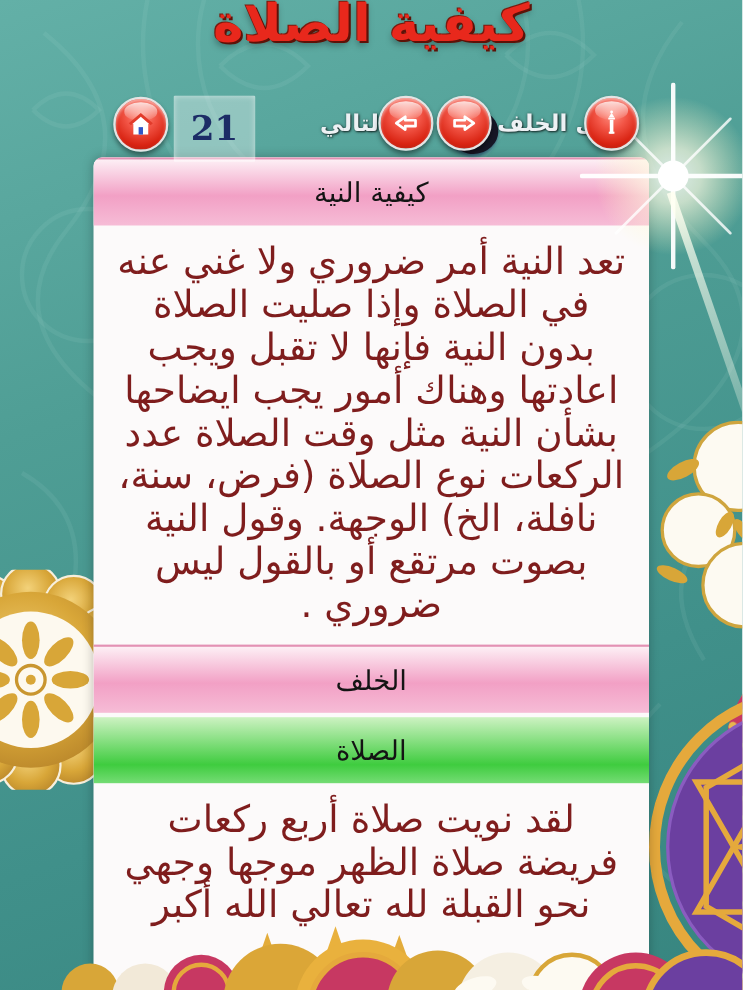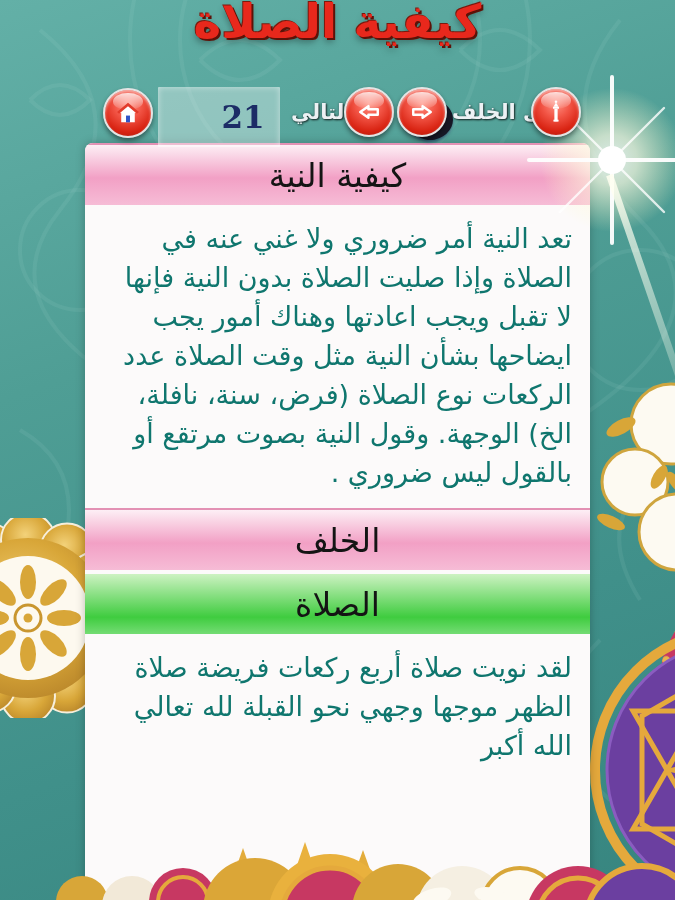--- a/index.html
+++ b/index.html
@@ -22,36 +22,36 @@
   .btn-round{position:absolute;width:46px;height:46px;border-radius:50%;cursor:pointer;
     background:radial-gradient(circle at 50% 32%,#ff9183 0%,#f25546 35%,#d92413 70%,#a31407 100%);
     border:2px solid #e4e4e4;box-shadow:0 3px 5px rgba(0,0,0,.45),inset 0 2px 3px rgba(255,255,255,.55);
     display:flex;align-items:center;justify-content:center;}
   .btn-round::before{content:"";position:absolute;left:18%;top:7%;width:64%;height:36%;border-radius:50%;
     background:linear-gradient(rgba(255,255,255,.8),rgba(255,255,255,.05));}
   .btn-round svg{width:28px;height:28px;position:relative;}
   .page-badge{position:absolute;left:158px;top:2px;width:74px;height:60px;border-radius:1px;
     background:rgba(255,255,255,.34);box-shadow:inset 0 0 6px rgba(255,255,255,.5);
     display:flex;align-items:center;justify-content:center;
-    font-family:"DejaVu Serif",serif;font-weight:bold;font-size:31px;color:#1c2c66;padding-left:48px;}
+    font-family:"DejaVu Serif",serif;font-weight:bold;font-size:31px;color:#1c2c66;}
   .nav-label{position:absolute;top:15px;font-size:21px;font-weight:bold;color:#edf1f4;
     text-shadow:1px 1px 2px rgba(0,0,0,.7),0 0 3px rgba(0,0,0,.35);}
   .wing{position:absolute;left:410px;top:14px;width:42px;height:42px;background:#171726;
     border-radius:12% 55% 70% 25%;transform:rotate(35deg);box-shadow:1px 2px 3px rgba(20,30,80,.5);}
   
   .card{position:absolute;left:85px;top:143px;width:505px;height:757px;z-index:2;
     background:#fcfafa;border-radius:8px 8px 0 0;box-shadow:0 0 10px rgba(0,0,0,.25);
     overflow:hidden;}
   .band{height:60px;margin:0 0 4px 0;display:flex;align-items:center;justify-content:center;
-    font-size:33px;color:#141414;}
+    font-size:25px;color:#141414;}
   .band.pink{background:linear-gradient(180deg,#fdeff5 0%,#f2a0c5 55%,#f6bcd6 100%);
     border-top:2px solid #e391b4;}
   .band.green{background:linear-gradient(180deg,#cdf2c2 0%,#3fcc3f 72%,#74dc74 100%);}
-  .body-text{margin:0;padding:10px 18px 16px 18px;font-size:27px;line-height:39px;
-    text-align:right;color:#0f766e;}
+  .body-text{margin:0;padding:10px 18px 16px 18px;font-size:34px;line-height:39px;
+    text-align:center;color:#7f1d1d;}
   
   .rosette{position:absolute;left:-72px;top:518px;z-index:1;}
   .floral-right{position:absolute;right:-18px;top:382px;z-index:1;}
   .mandala-right{position:absolute;right:-105px;top:540px;z-index:1;}
   .bottom-band{position:absolute;left:0;bottom:0;width:675px;height:60px;z-index:3;pointer-events:none;}
 </style>
 </head>
 <body>
 
 <div class="stage">

